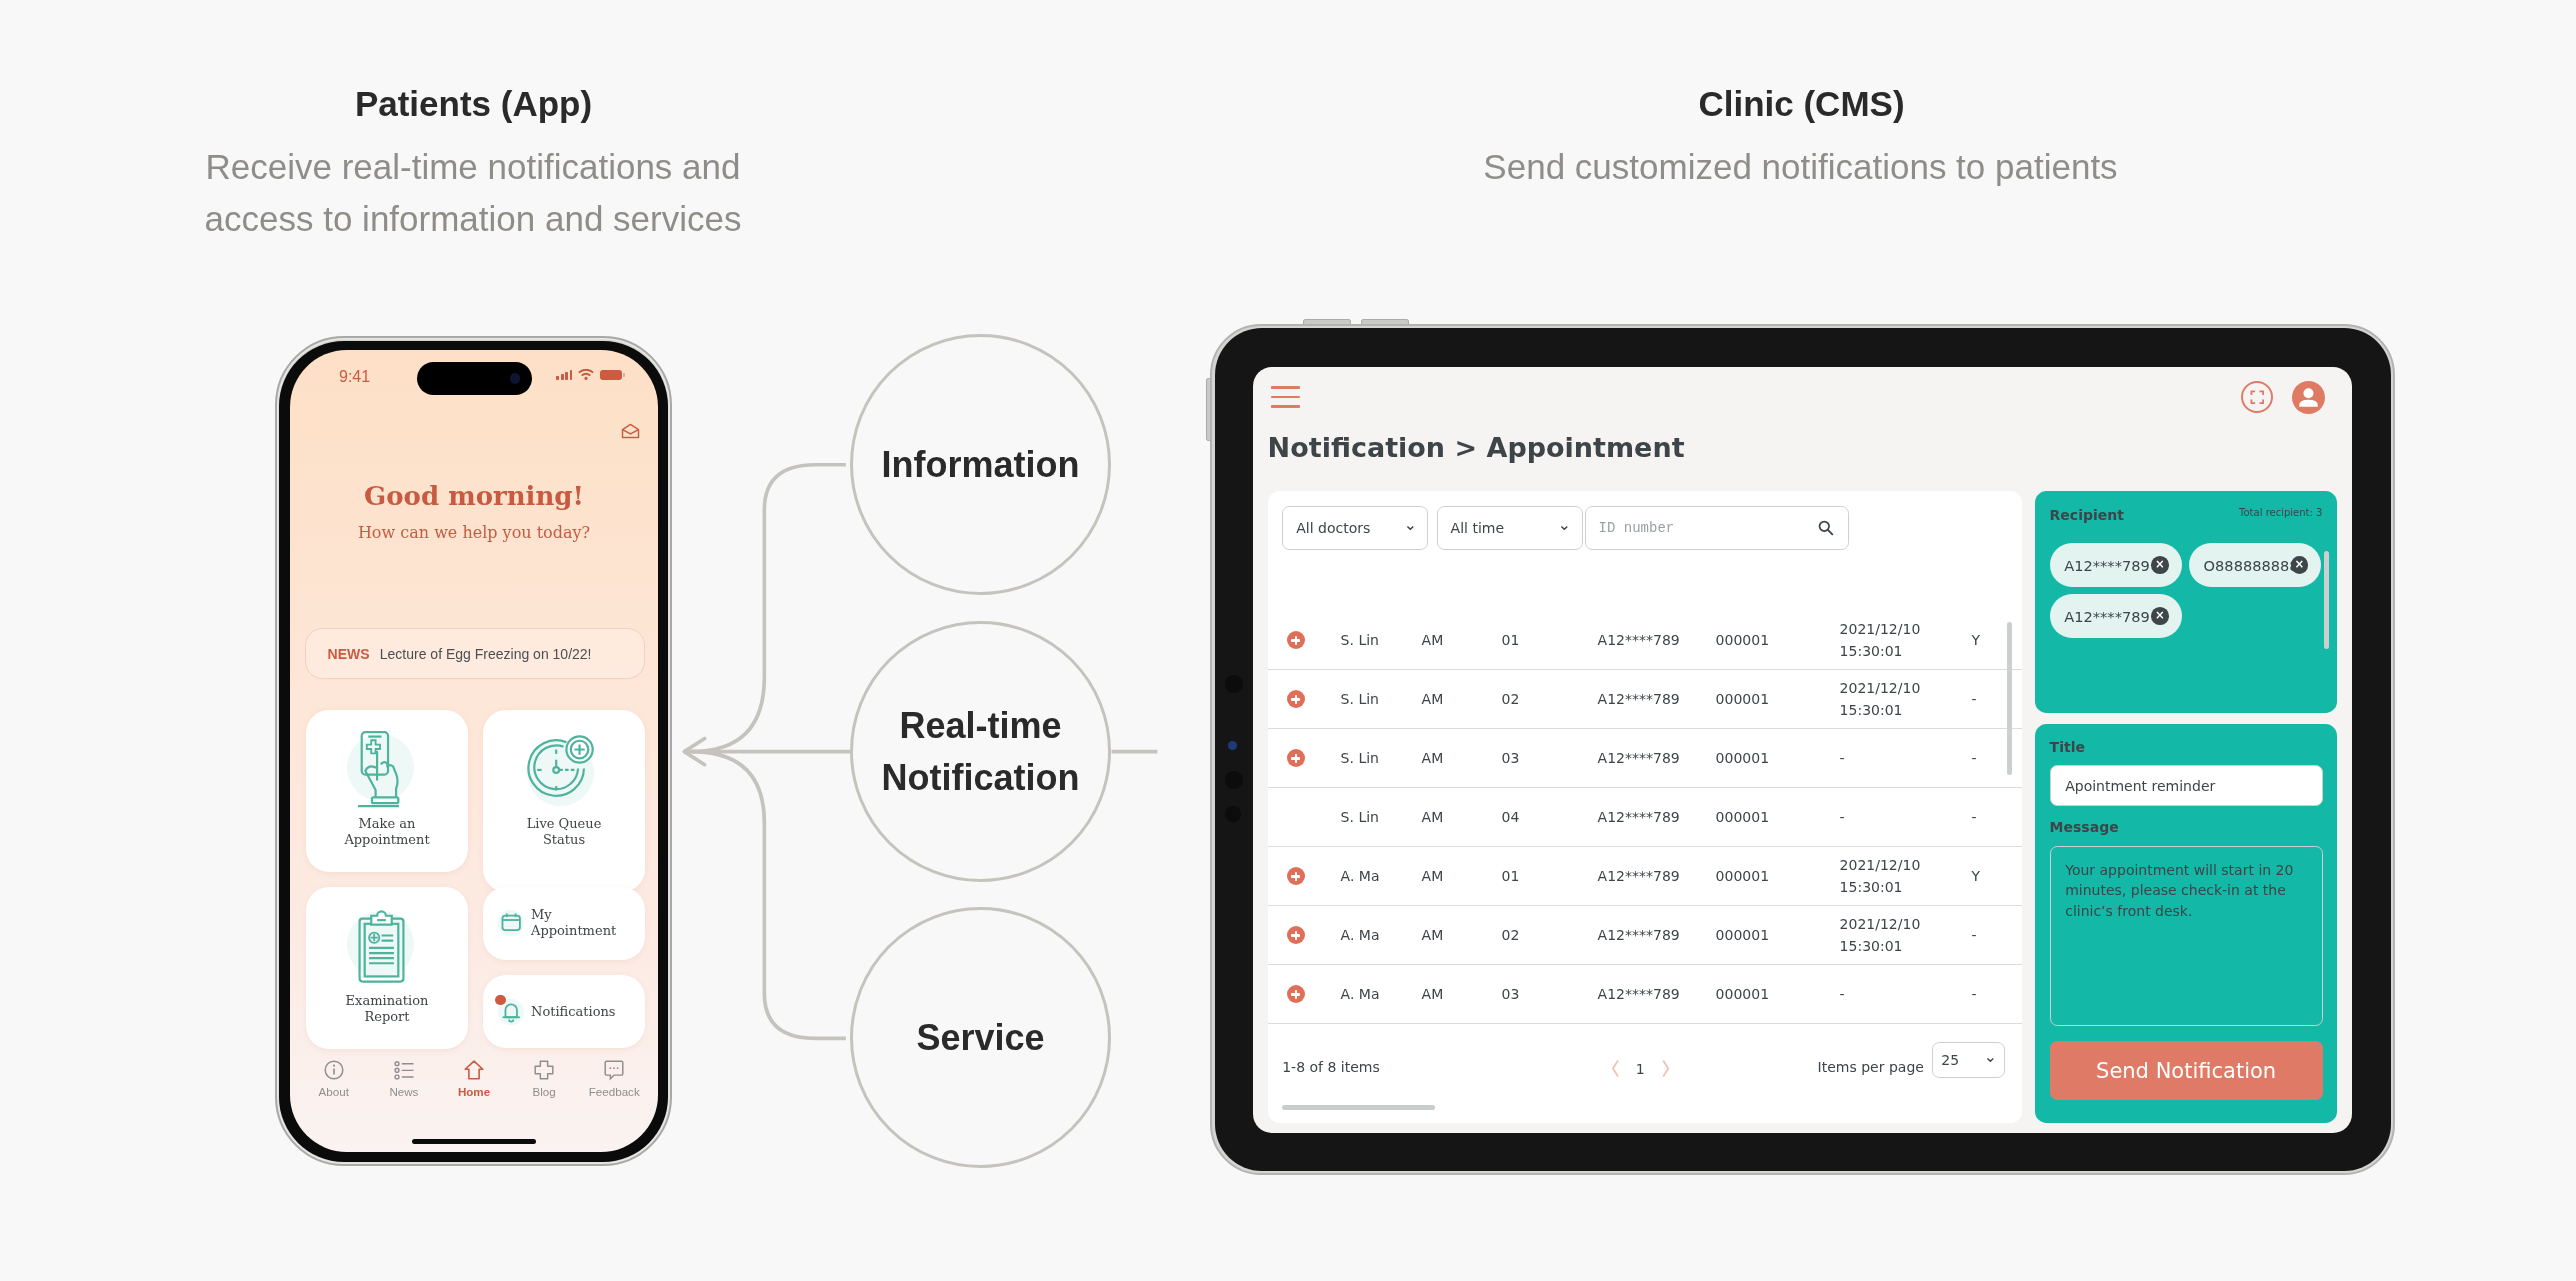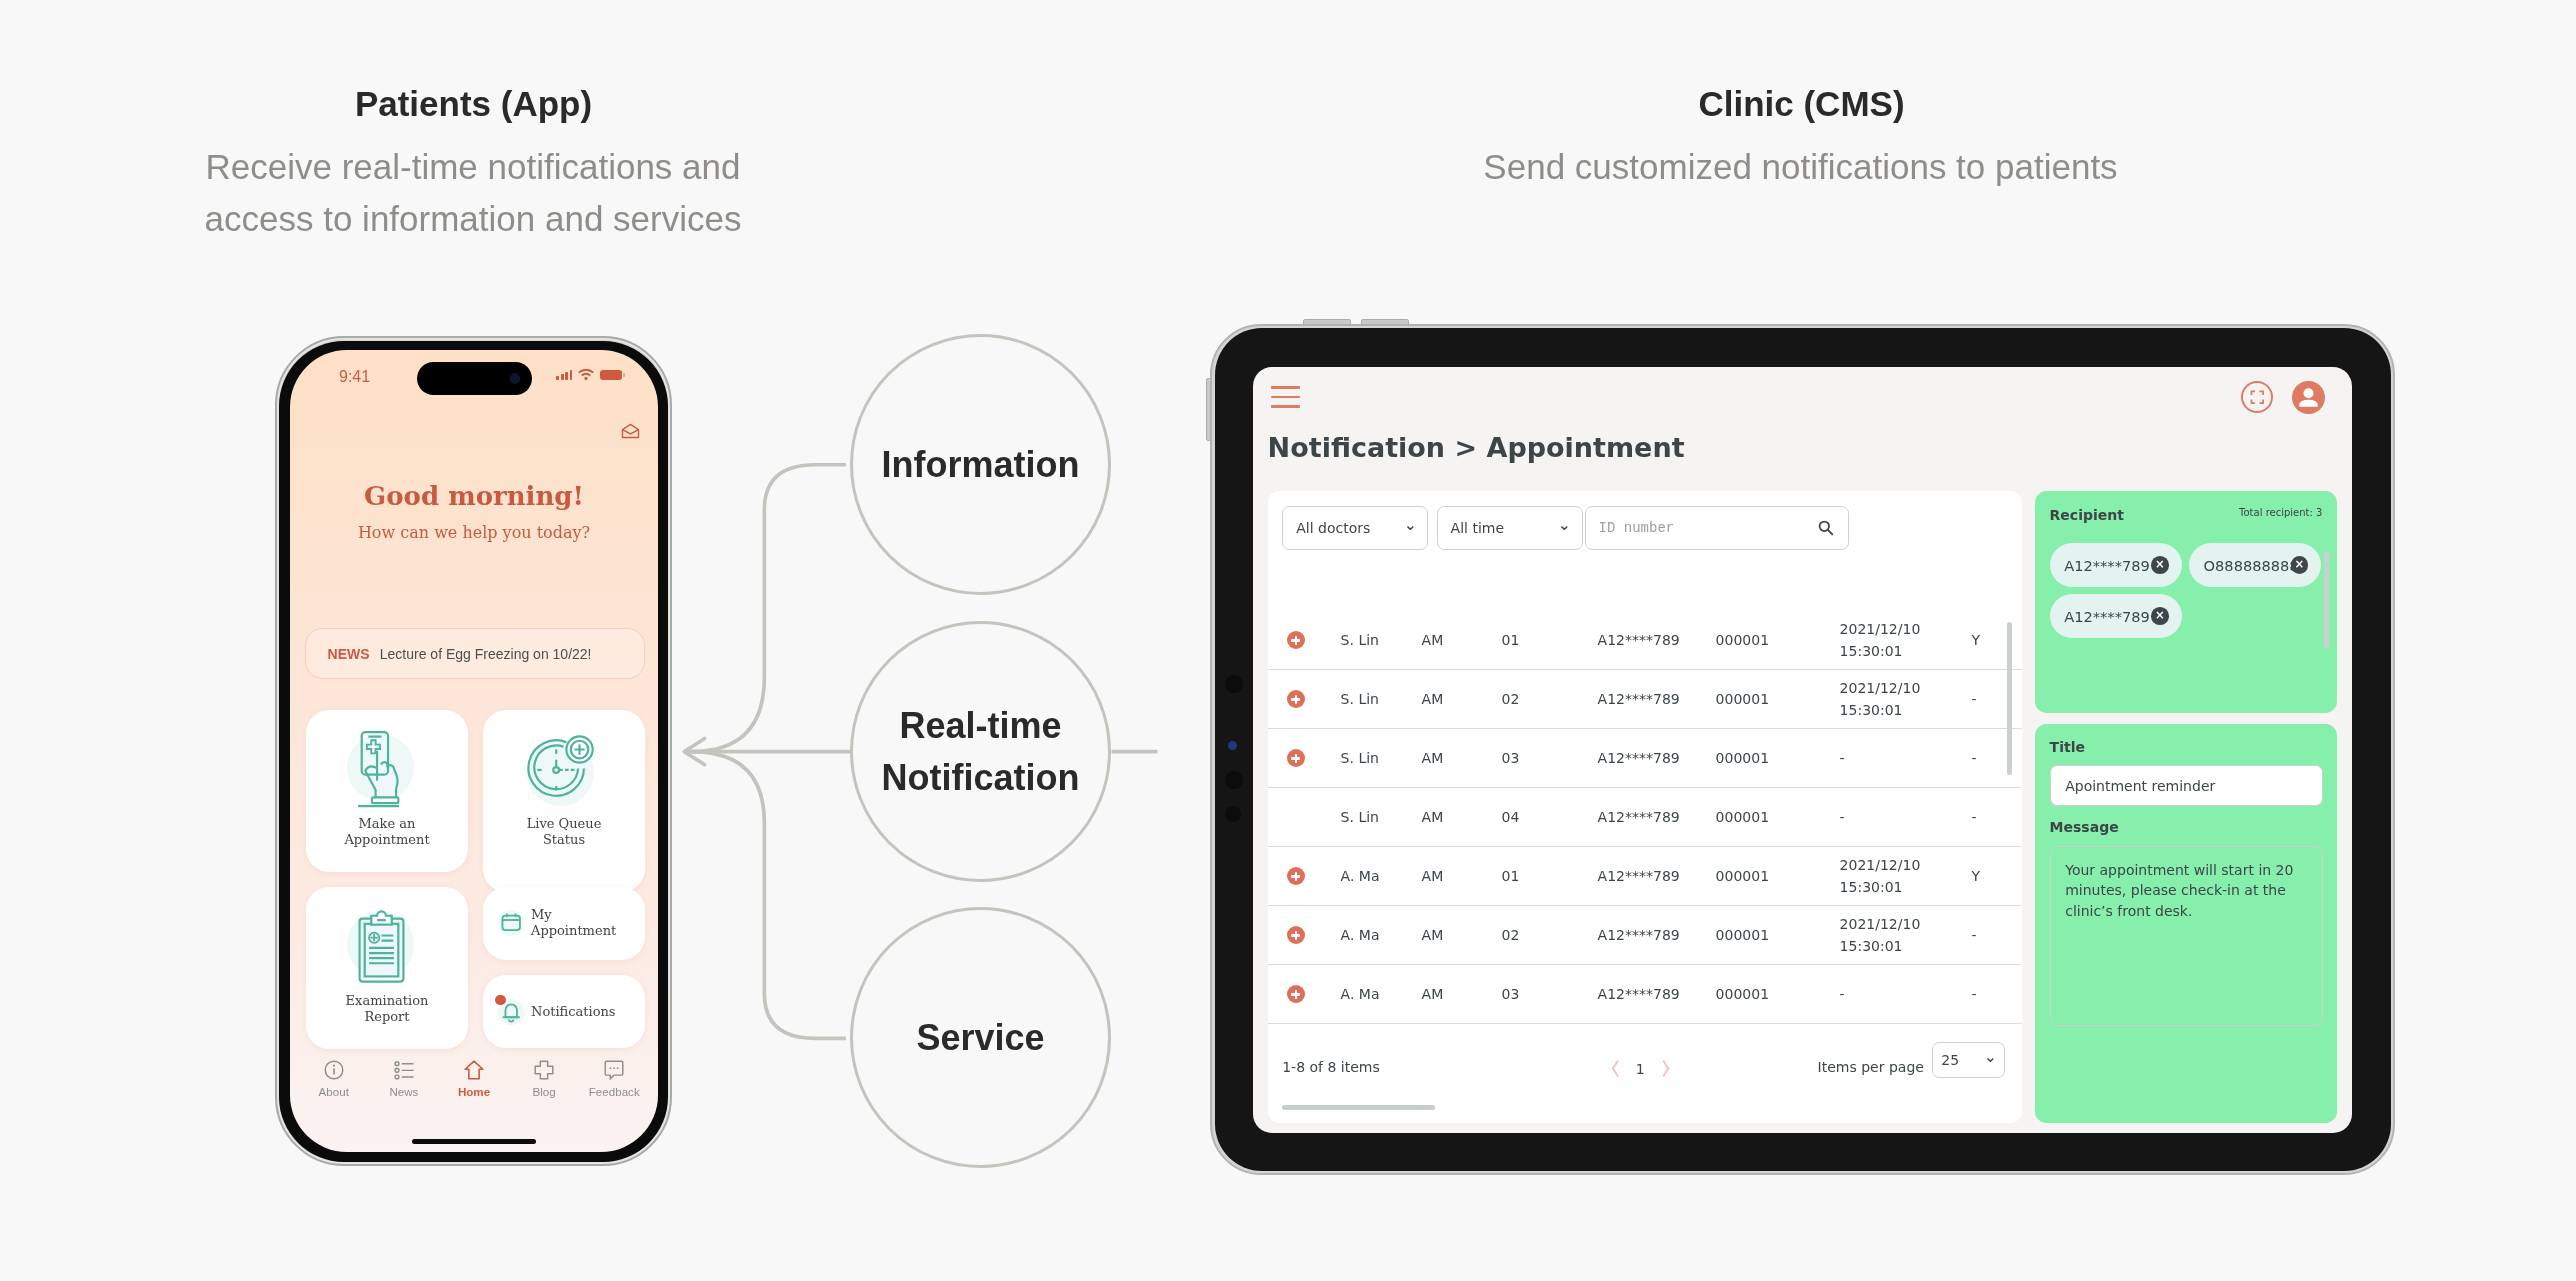--- a/index.html
+++ b/index.html
@@ -94,21 +94,21 @@
   .td { position: absolute; top: 0; height: 57px; display: flex; align-items: center; font-size: 14px; color: #3d4549; line-height: 22px; }
   .td.two { flex-direction: column; justify-content: center; align-items: flex-start; }
   .add-icon { position: absolute; left: 19px; top: 20.4px; width: 18px; height: 18px; border-radius: 50%; background: #df6f58; }
   .add-icon:before, .add-icon:after { content: ""; position: absolute; background: #fff; border-radius: 0.7px; }
   .add-icon:before { left: 4.4px; top: 8px; width: 9.5px; height: 2.2px; }
   .add-icon:after { left: 8px; top: 4.4px; width: 2.2px; height: 9.5px; }
   .vscroll { position: absolute; left: 739px; top: 131px; width: 5.8px; height: 153px; border-radius: 2.9px; background: #cbcfcf; }
   .pager { position: absolute; top: 568px; font-size: 14px; color: #3d4549; display: flex; align-items: center; }
   .hscroll { position: absolute; left: 14.6px; top: 614px; width: 153px; height: 5.1px; border-radius: 2.9px; background: #c7cccc; }
 
-  .side-panel { position: absolute; background: #86efac; border-radius: 11.6px; }
+  .side-panel { position: absolute; background: #14b8a6; border-radius: 11.6px; }
   .lbl { position: absolute; font-weight: 700; font-size: 14px; color: #3d4549; }
   .chip { position: absolute; height: 44px; border-radius: 22px; background: #e2f3f0; display: flex; align-items: center; padding-left: 14.6px; font-size: 14.6px; color: #3d4549; }
   .chip .x { position: absolute; right: 13px; top: 13px; width: 17.5px; height: 17.5px; border-radius: 50%; background: #3e4649; color: #fff; font-size: 11.6px; line-height: 17.5px; text-align: center; font-weight: 700; }
   .input-box { position: absolute; border: 0.7px solid #cfcfcf; border-radius: 7.3px; font-size: 14px; color: #3d4549; padding: 0 14.6px; }
   .send-btn { position: absolute; border-radius: 7.3px; background: #df7a66; color: #fff; font-size: 21px; font-weight: 500; display: flex; align-items: center; justify-content: center; }
 </style>
 </head>
 <body>
 
 <div class="hdr-title" style="left:255px;top:84px;width:437px;">Patients (App)</div>
@@ -474,15 +474,16 @@
       <span class="x">×</span>
     </div>
     <div class="abs" style="left:289px;top:60px;width:5.1px;height:98px;border-radius:2.9px;background:#cbcfcf;"></div>
   </div>
 
   <div class="side-panel" style="left:782px;top:357px;width:302px;height:399px;">
     <div class="lbl" style="left:14.6px;top:14.6px;">Title</div>
     <input class="input-box" style="left: 14.6px; top: 41px; width: 273px; height: 41px; background: rgb(255, 255, 255); font-family: &quot;DejaVu Sans&quot;, sans-serif;" type="text" value="Apointment reminder">
     <div class="lbl" style="left:14.6px;top:95px;">Message</div>
     <div class="input-box" style="left:14.6px;top:122px;width:273px;height:180px;padding:13px 14.6px;line-height:20.4px;">Your appointment will start in 20 minutes, please check-in at the clinic’s front desk.</div>
+    <div class="send-btn" style="left:14.6px;top:317px;width:273px;height:59px;">Send Notification</div>
   </div>
 </div>
 
 
 </body></html>

